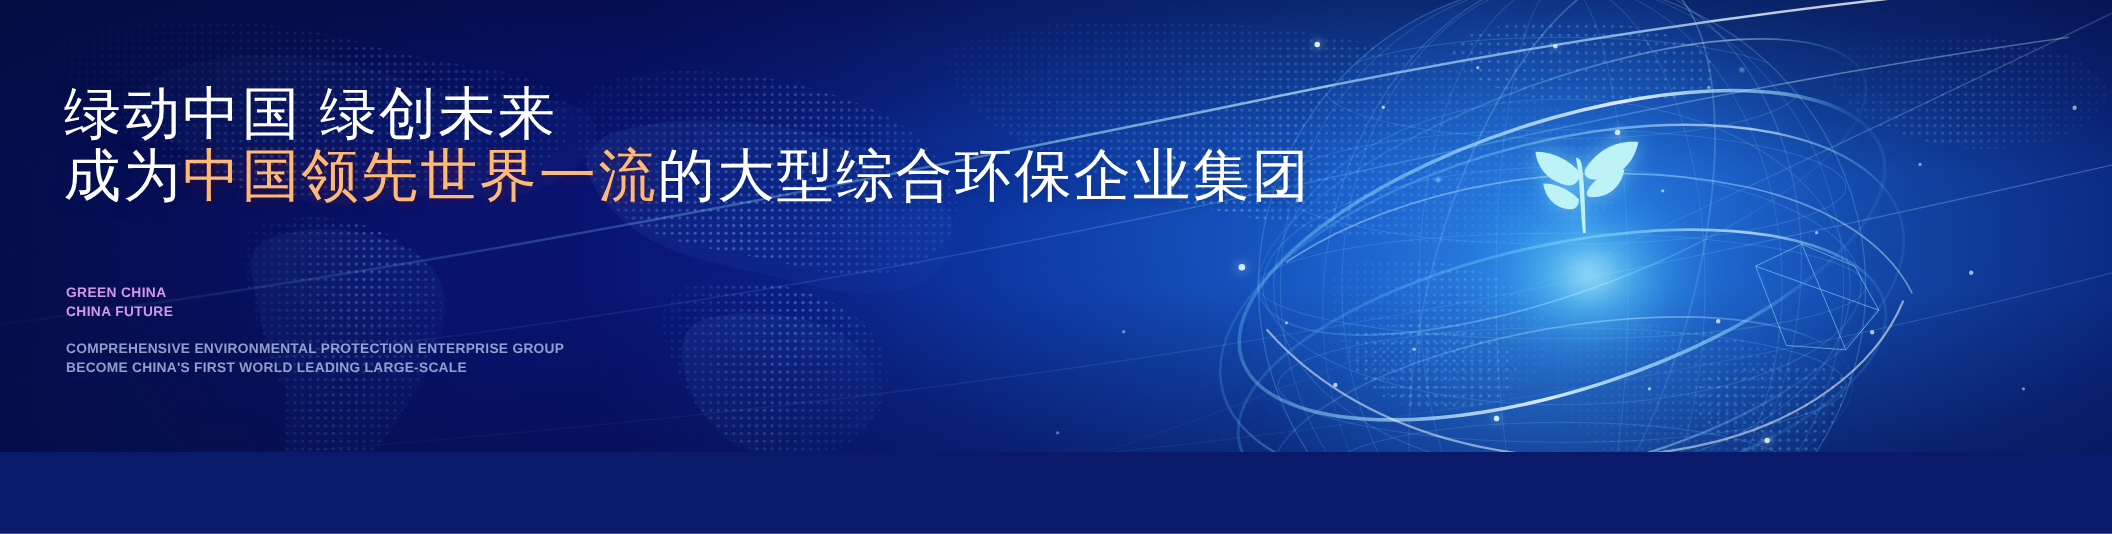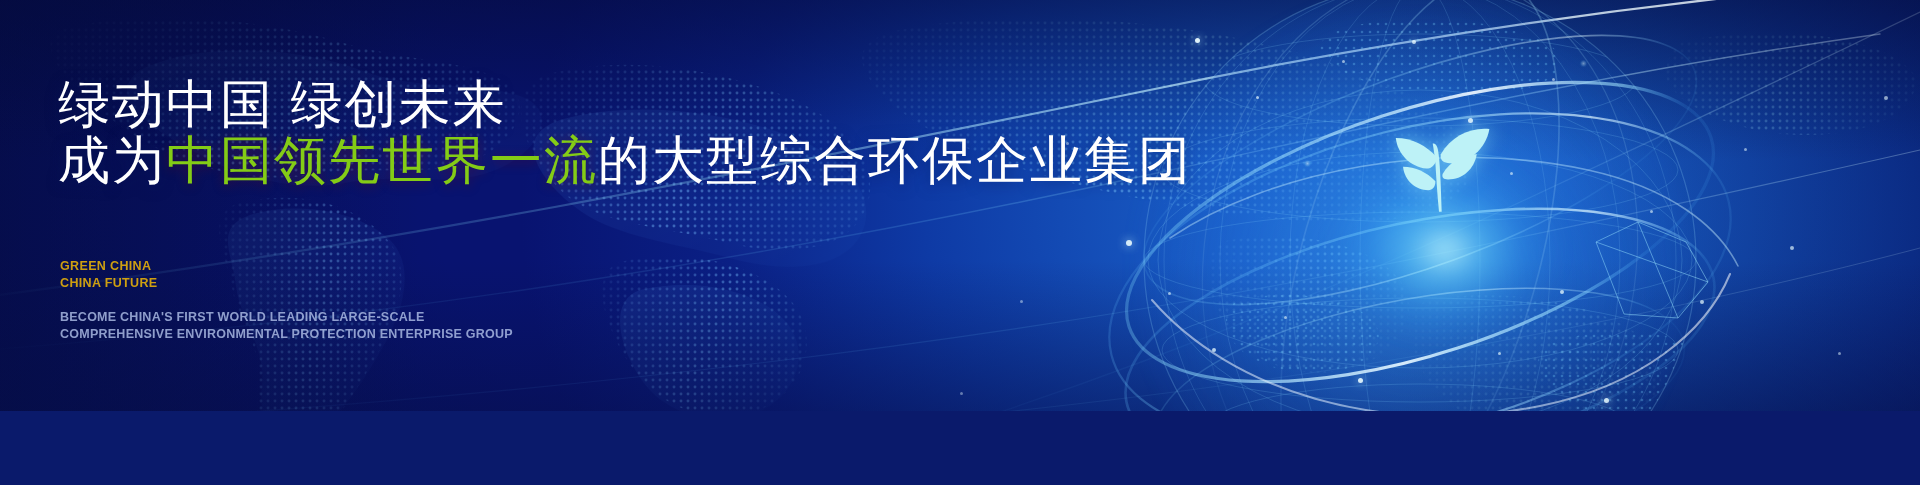--- a/index.html
+++ b/index.html
@@ -110,32 +110,32 @@
     top:134px; left:0;
     font-size:52px;
     line-height:1.0;
     letter-spacing:2px;
     font-weight:400;
     white-space:nowrap;
     color:#ffffff;
     text-shadow:0 2px 14px rgba(0,20,90,0.55);
   }
   .headline-2 .hl{
-    color:#84cc16;
+    color:#fdba74;
     text-shadow:0 2px 12px rgba(120,0,10,0.45);
   }
 
   .sub-en{
     position:absolute;
     top:258px; left:2px;
     font-size:12.5px;
     font-weight:bold;
     letter-spacing:.35px;
     line-height:1.32;
-    color:#eab308;
+    color:#f0abfc;
     opacity:.88;
   }
   .tag-en{
     position:absolute;
     top:309px; left:2px;
     font-size:12.5px;
     font-weight:bold;
     letter-spacing:.25px;
     line-height:1.32;
     color:#b2c2ea;
@@ -377,18 +377,18 @@
     <div class="headline-2">
       <span>成为</span><span class="hl">中国领先世界一流</span><span>的大型综合环保企业集团</span>
     </div>
 
     <div class="sub-en">
       <div>GREEN CHINA</div>
       <div>CHINA FUTURE</div>
     </div>
 
     <div class="tag-en">
+      <div>COMPREHENSIVE ENVIRONMENTAL PROTECTION ENTERPRISE GROUP</div>
       <div>BECOME CHINA'S FIRST WORLD LEADING LARGE-SCALE</div>
-      <div>COMPREHENSIVE ENVIRONMENTAL PROTECTION ENTERPRISE GROUP</div>
     </div>
 
   </div>
 </div>
 
 </body></html>

